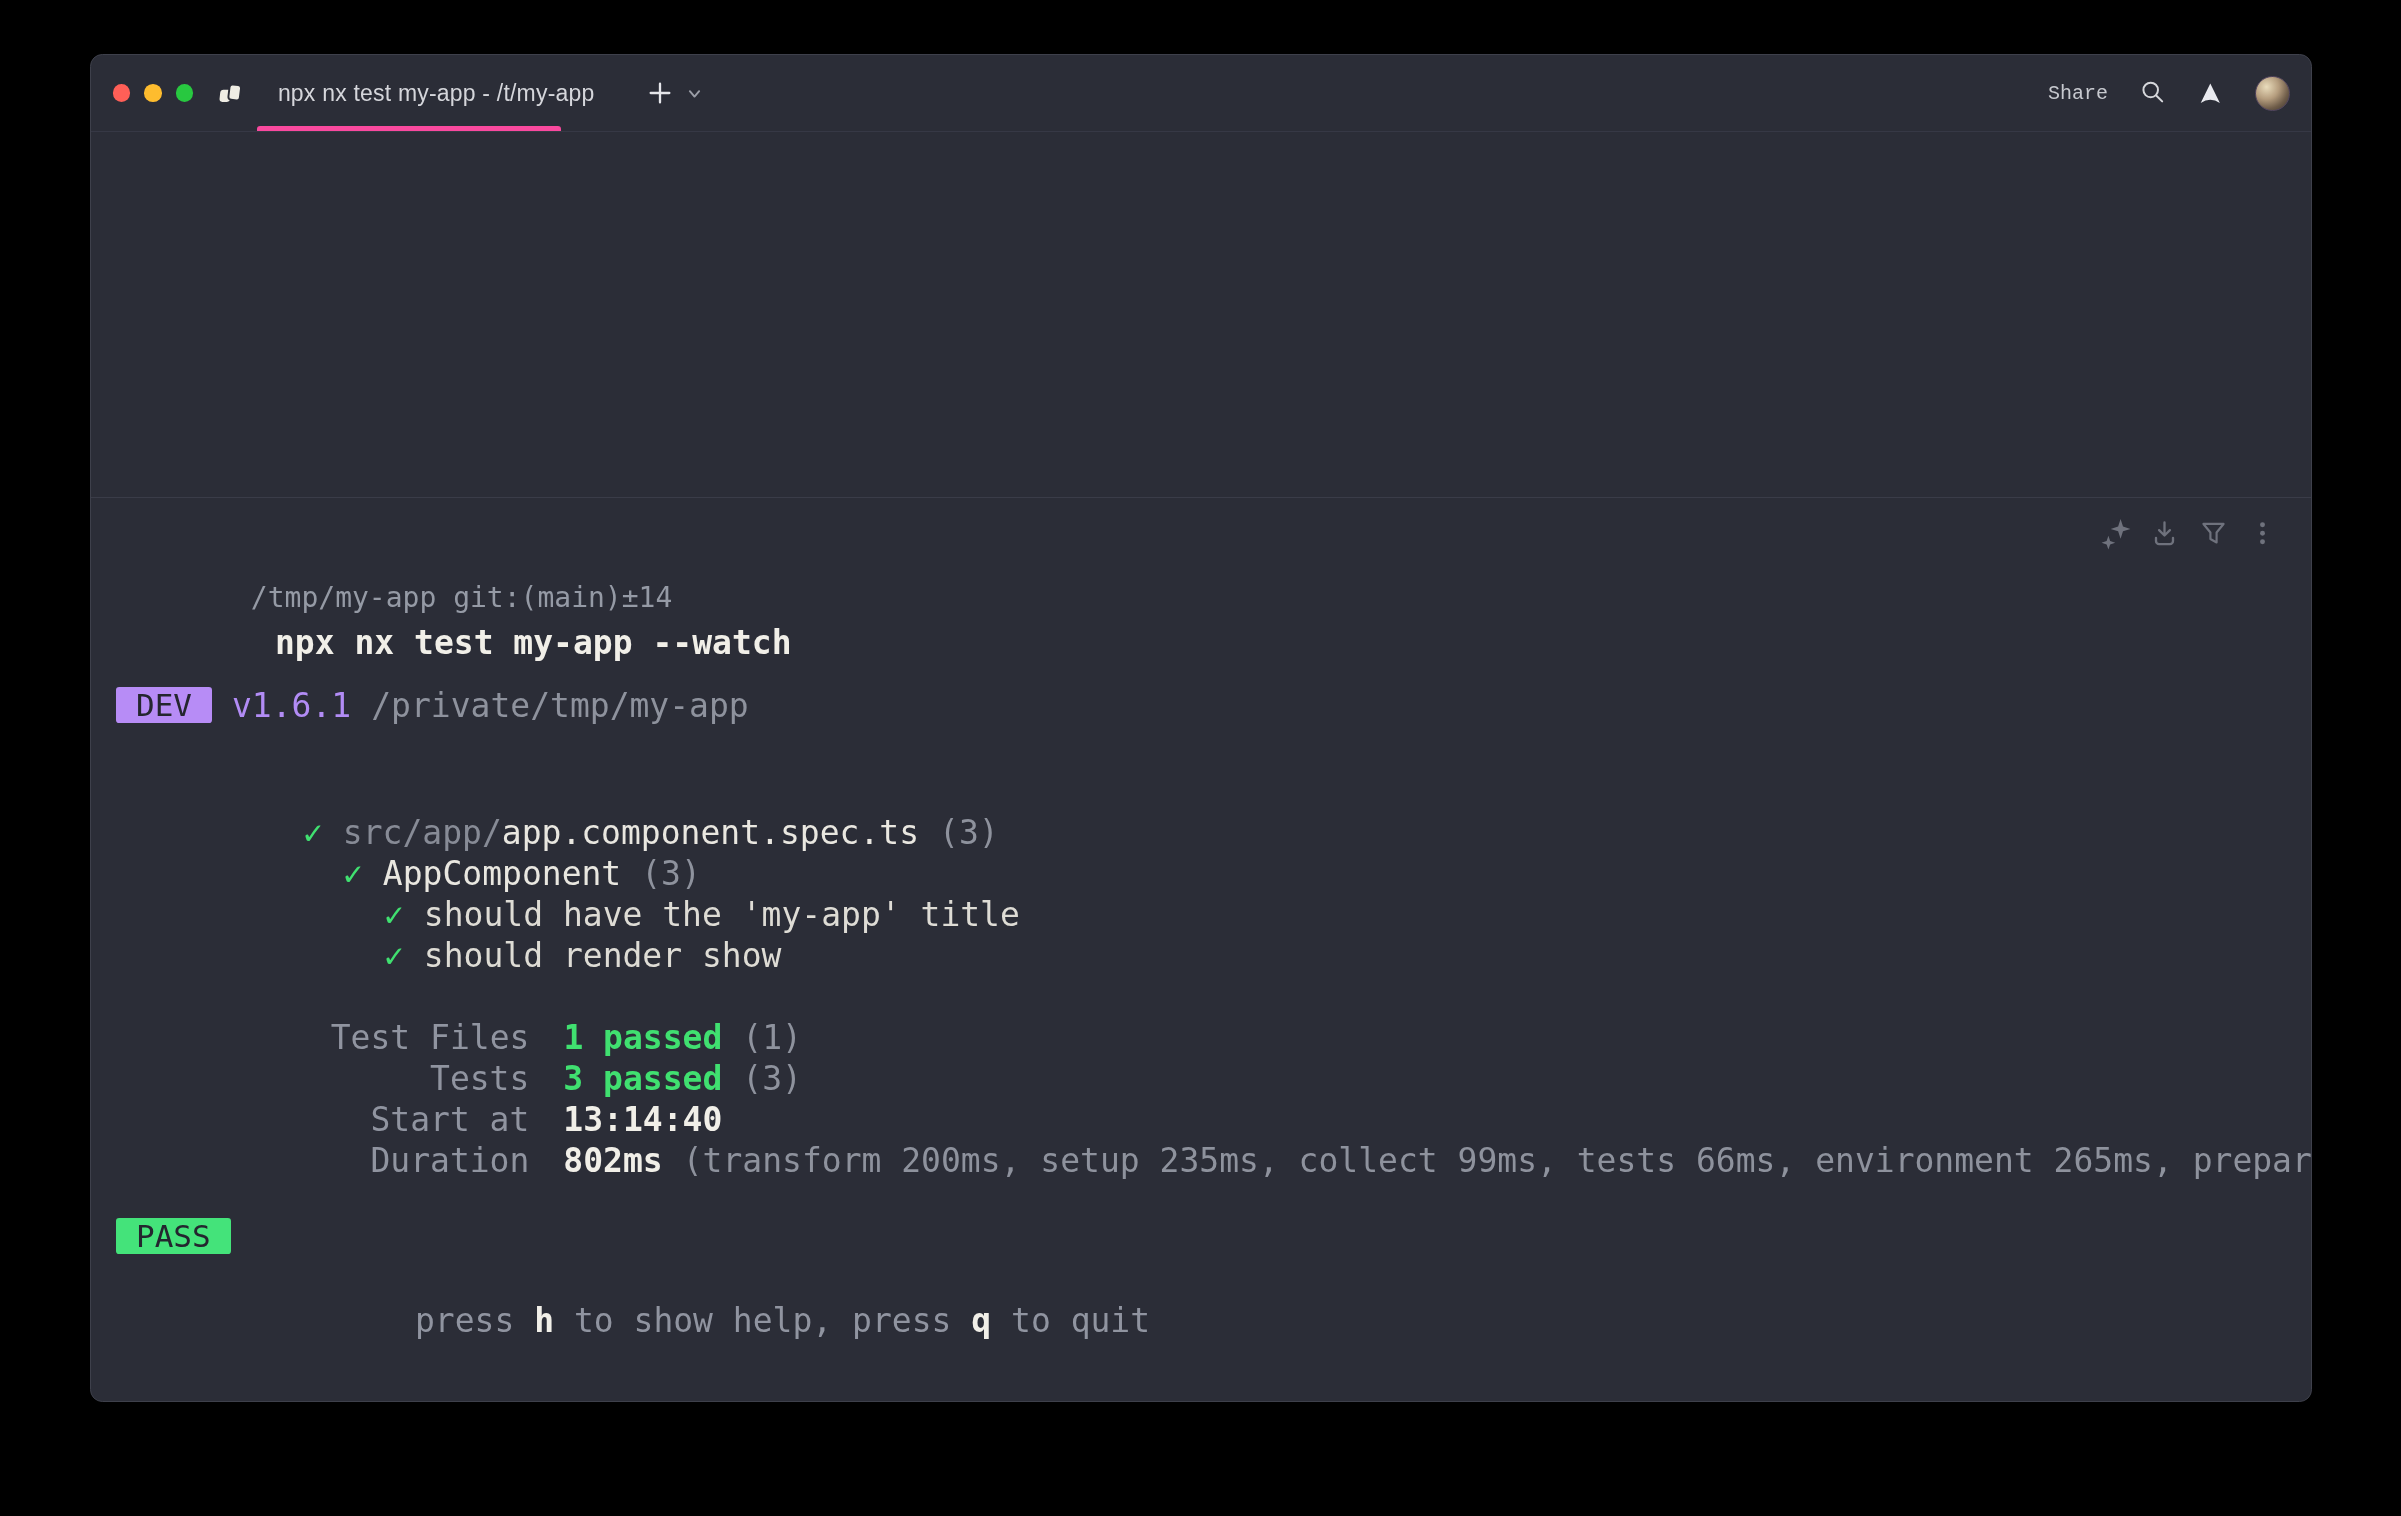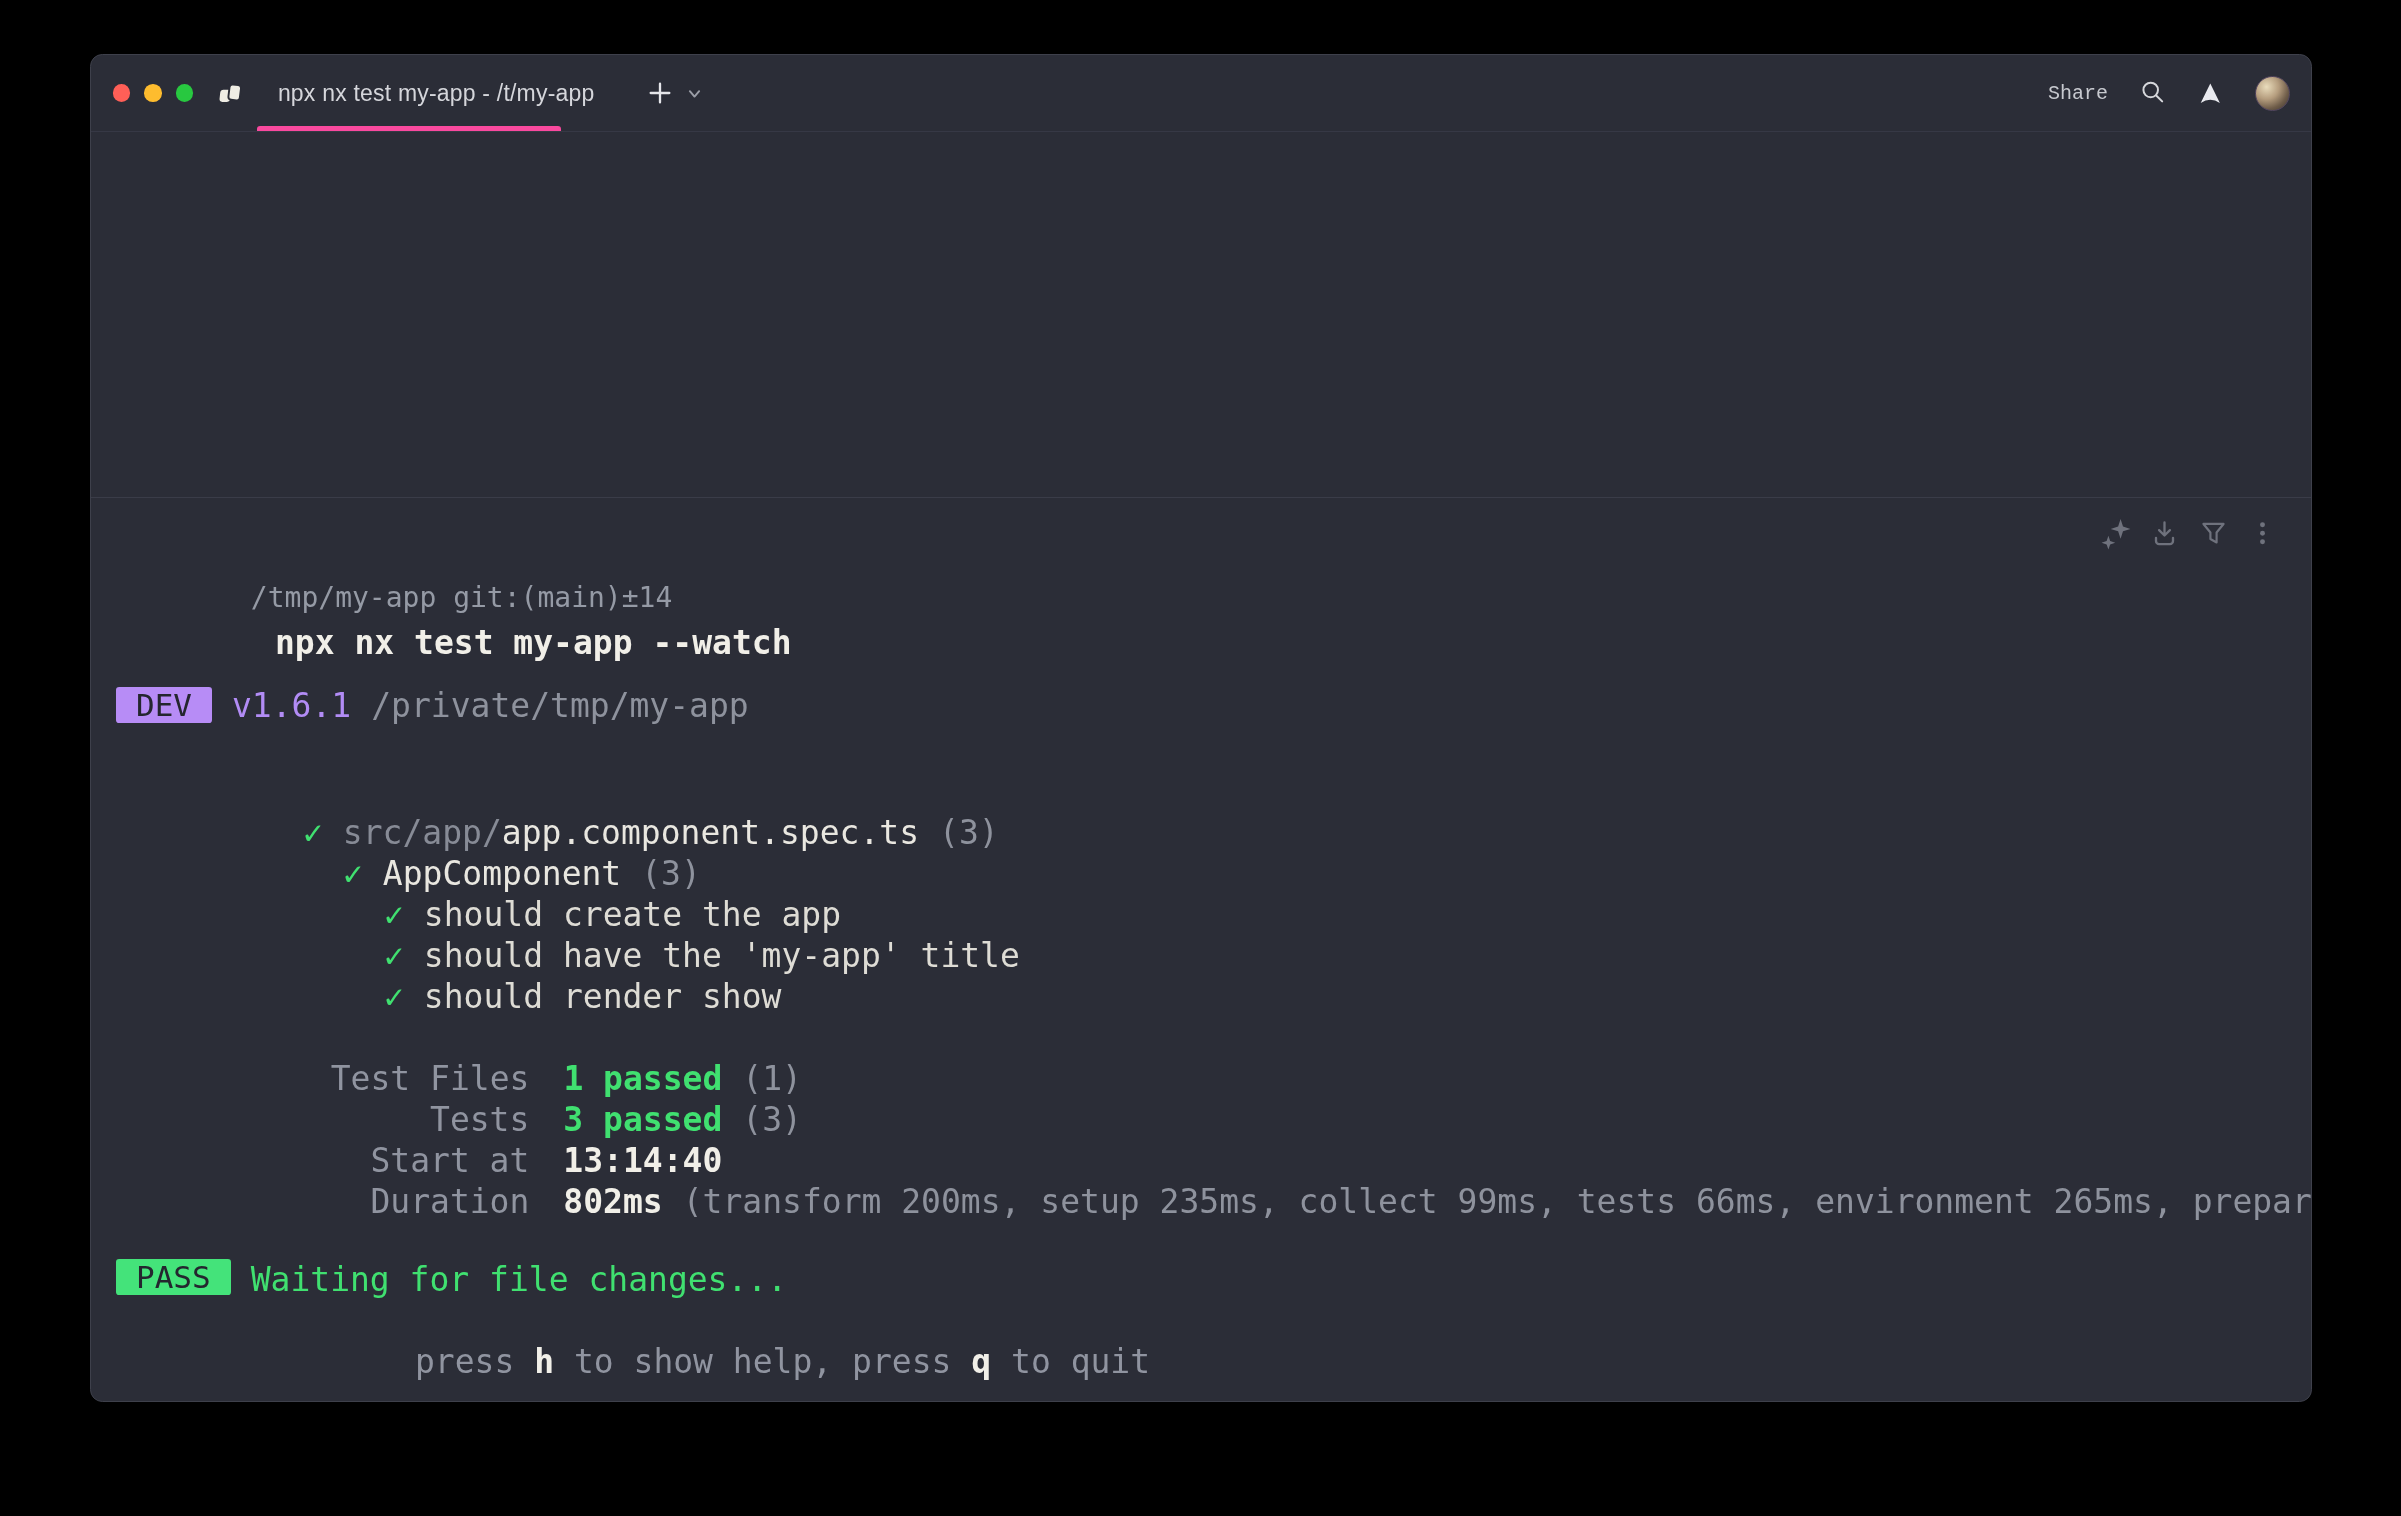--- a/index.html
+++ b/index.html
@@ -213,23 +213,20 @@
         <span class="gray gap-l">/private/tmp/my-app</span>
       </div>
 
       <div class="line tree-file ind1">
         <span class="check">✓</span><span class="dim">src/app/</span><span class="white">app.component.spec.ts</span><span class="gray gap-l">(3)</span>
       </div>
       <div class="line ind2">
         <span class="check">✓</span><span class="white">AppComponent</span><span class="gray gap-l">(3)</span>
       </div>
       <div class="line ind3">
-        <span class="check">✓</span><span class="test-name">should create the app</span>
-      </div>
-      <div class="line ind3">
         <span class="check">✓</span><span class="test-name">should have the 'my-app' title</span>
       </div>
       <div class="line ind3">
         <span class="check">✓</span><span class="test-name">should render show</span>
       </div>
 
       <div class="summary">
         <div class="line">
           <span class="sum-label">Test Files</span><span class="sum-green">1 passed</span><span class="gray gap-l">(1)</span>
         </div>
@@ -239,21 +236,20 @@
         <div class="line">
           <span class="sum-label">Start at</span><span class="sum-white">13:14:40</span>
         </div>
         <div class="line">
           <span class="sum-label">Duration</span><span class="sum-white">802ms</span><span class="gray gap-l">(transform 200ms, setup 235ms, collect 99ms, tests 66ms, environment 265ms, prepare 327ms)</span>
         </div>
       </div>
 
       <div class="line pass-line">
         <span class="badge pass-badge">PASS</span>
-        <span class="pass-msg">Waiting for file changes...</span>
       </div>
       <div class="line help-line">
         <span>press </span><span class="key">h</span><span> to show help, press </span><span class="key">q</span><span> to quit</span>
       </div>
 
     </div>
   </div>
 </div>
 
 

